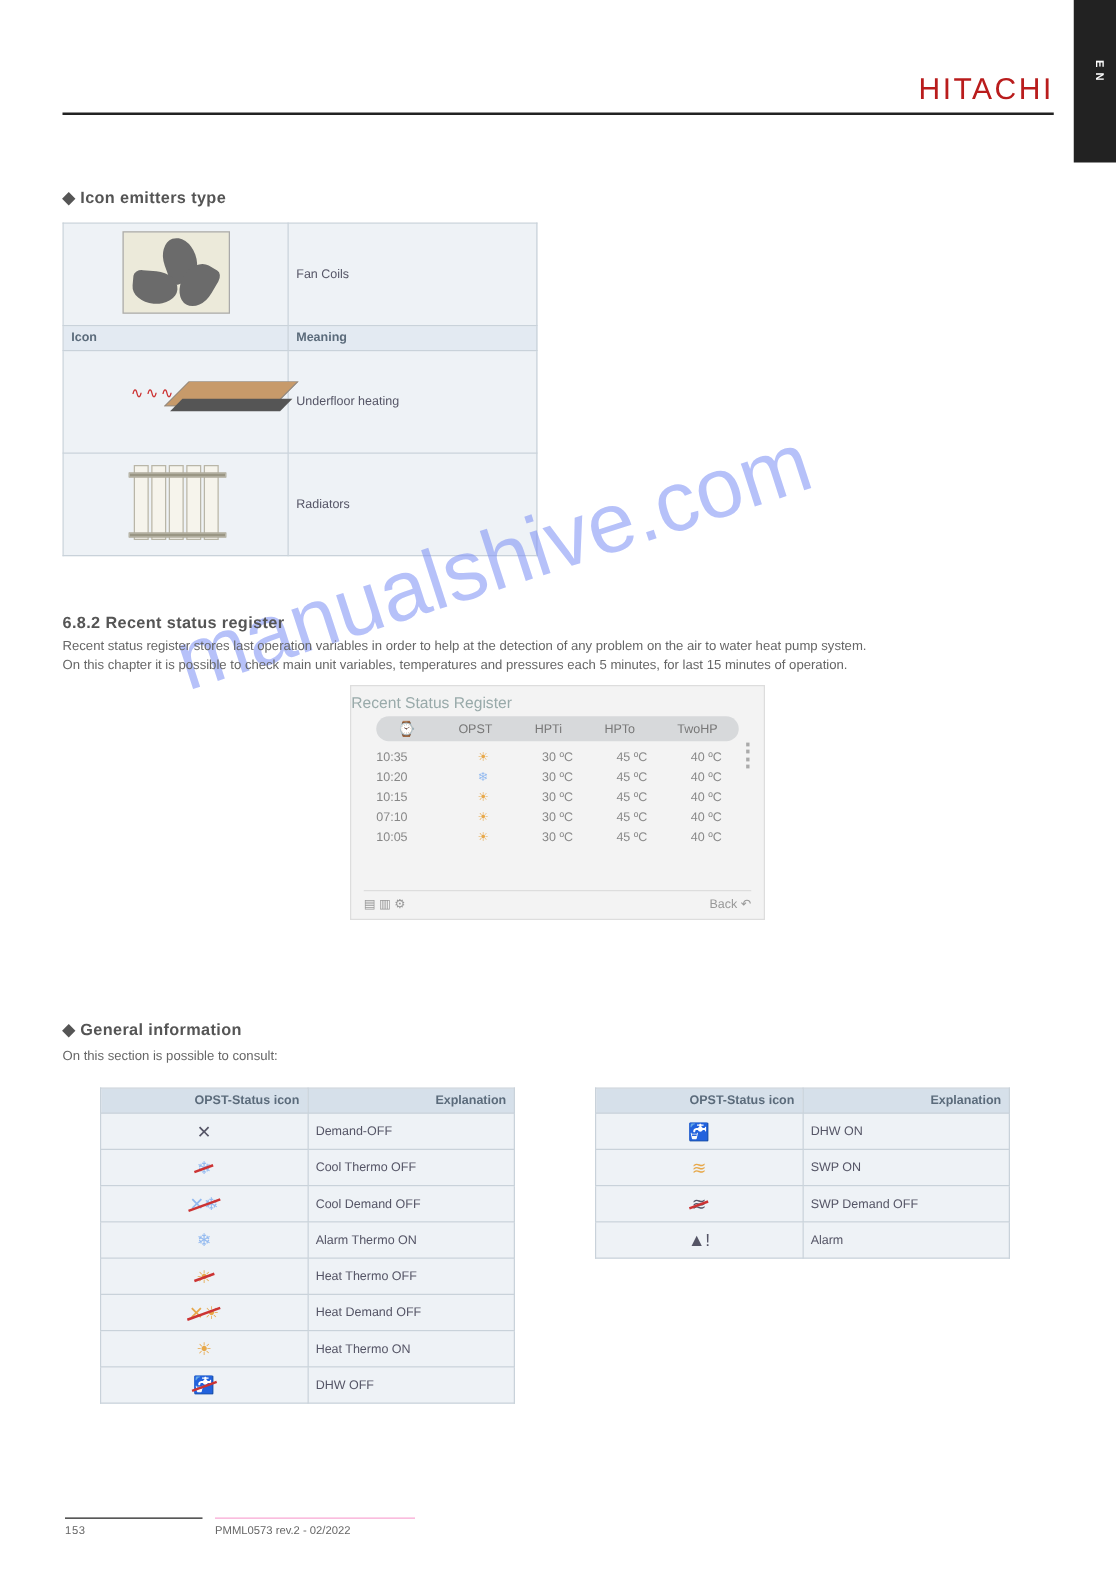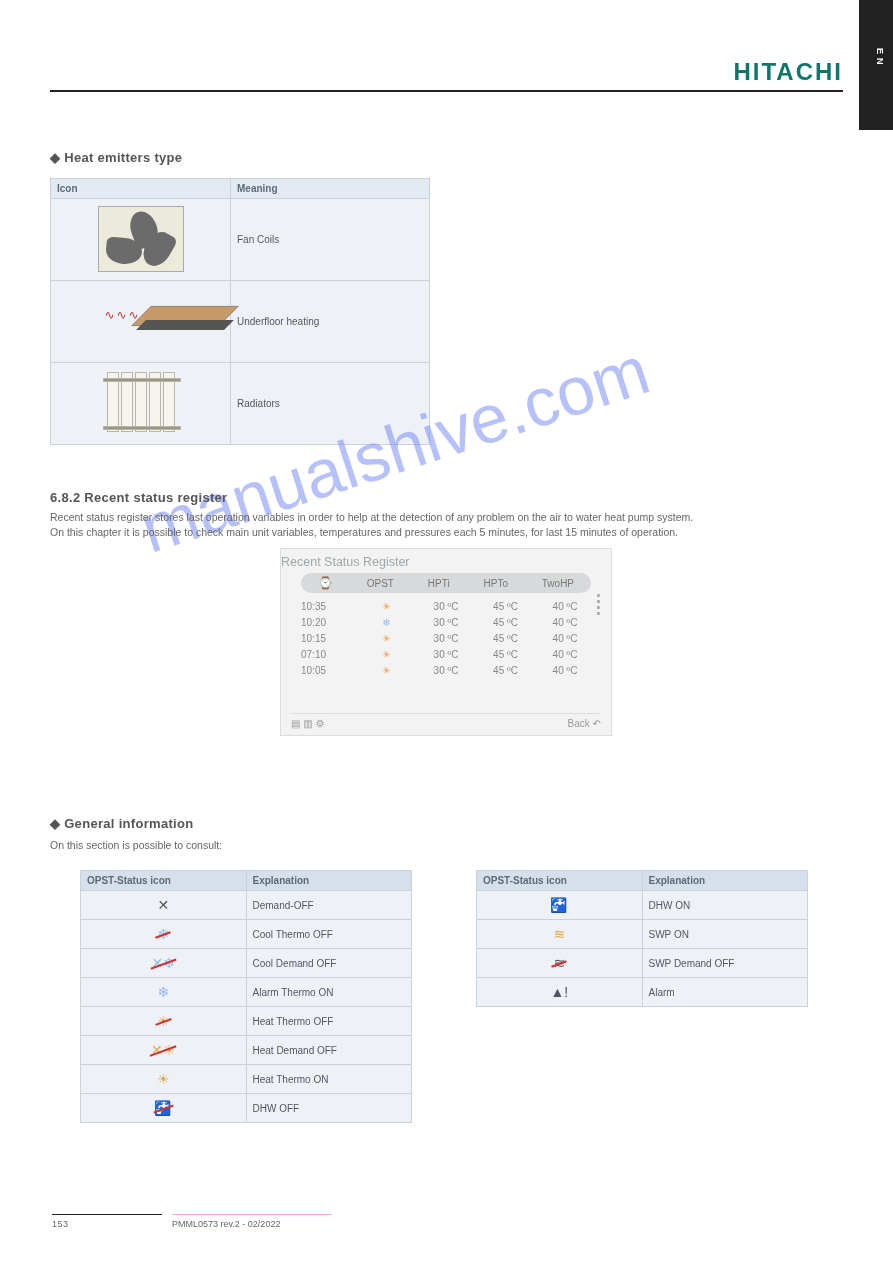--- a/index.html
+++ b/index.html
@@ -1,19 +1,19 @@
 <!DOCTYPE html>
 <html><head>
 <meta charset="utf-8">
 <style>
   * { box-sizing: border-box; }
   body { margin:0; padding:0; font-family: Arial, Helvetica, sans-serif; background:#fff; color:#444; }
   .page { width:893px; height:1263px; position:relative; }
   .tabcol { position:absolute; top:0; right:0; width:34px; height:130px; background:#222; }
-  .brand { position:absolute; top:58px; right:50px; font-weight:700; font-size:24px; letter-spacing:2px; color:#0f766e; }
+  .brand { position:absolute; top:58px; right:50px; font-weight:400; font-size:24px; letter-spacing:2px; color:#b91c1c; }
   .rule { position:absolute; top:90px; left:50px; right:50px; border-top:2px solid #222; }
   .sect-title { font-size:13px; font-weight:600; color:#555; letter-spacing:.3px; }
   .body-text { font-size:10.5px; color:#666; line-height:1.4; }
   .toptable { position:absolute; top:178px; left:50px; width:380px; border-collapse:collapse; }
   .toptable th { background:#e3eaf2; font-size:10px; font-weight:600; color:#5b6b7b; padding:4px 6px; text-align:left; border:1px solid #c9d2da; }
   .toptable td { background:#eef2f6; font-size:10px; color:#556; padding:4px 6px; border:1px solid #c9d2da; }
   .toptable td.iconcell { text-align:center; height:82px; width:180px; }
   .fanbox { display:inline-block; width:86px; height:66px; background:#eceada; border:1px solid #aaa; position:relative; }
   .blade { position:absolute; width:26px; height:36px; background:#6b6b6b; border-radius:50% 50% 50% 20%; }
   .floor { display:inline-block; width:88px; height:50px; position:relative; }
@@ -30,21 +30,21 @@
   .pill .clk { font-size:12px; }
   .regrows { padding:0 20px; }
   .regrow { display:flex; justify-content:space-between; font-size:10px; color:#888; line-height:16px; }
   .regrow span { width:52px; text-align:center; }
   .regrow span:first-child { text-align:left; }
   .flake { color:#93baf0; }
   .sun { color:#e7a84a; }
   .regfoot { position:absolute; bottom:6px; left:10px; right:10px; display:flex; justify-content:space-between; align-items:center; font-size:10px; color:#999; border-top:1px solid #ddd; padding-top:4px;}
   .dots { position:absolute; right:8px; top:42px; font-size:28px; line-height:6px; color:#aaa; }
   .smalltab { border-collapse:collapse; }
-  .smalltab th { background:#d6e0ea; font-size:10px; font-weight:600; color:#5b6b7b; padding:4px 6px; border:1px solid #c9d2da; width:150px; text-align:left; }
+  .smalltab th { background:#d6e0ea; font-size:10px; font-weight:600; color:#5b6b7b; padding:4px 6px; border:1px solid #c9d2da; width:150px; text-align:right; }
   .smalltab td { background:#eef2f6; font-size:10px; color:#556; padding:6px 6px; border:1px solid #c9d2da; height:26px; text-align:center; }
   .smalltab td.lbl { text-align:left; }
   .t1 { position:absolute; top:870px; left:80px; width:332px;}
   .t2 { position:absolute; top:870px; left:476px; width:332px;}
   .ico { font-size:14px; display:inline-block; }
   .strike { position:relative; }
   .strike::after { content:""; position:absolute; left:-2px; right:-2px; top:50%; border-top:2px solid #c33; transform:rotate(-20deg); }
   .footer { position:absolute; bottom:34px; left:52px; right:52px; font-size:9px; color:#666; display:flex; align-items:flex-start; }
   .footer .pn { width:110px; border-top:1px solid #222; padding-top:4px; margin-right:10px; letter-spacing:.5px;}
   .footer .mdl{ width:160px; border-top:1px solid #f9a8d4; padding-top:4px; }
@@ -53,37 +53,37 @@
 </head>
 <body>
 
 <div class="page">
   <div class="tabcol">
     <div class="margin-en">EN</div>
   </div>
   <div class="brand">HITACHI</div>
   <div class="rule"></div>
 
-  <div class="sect-title" style="position:absolute; top:150px; left:50px;">◆ Heat emitters type</div>
+  <div class="sect-title" style="position:absolute; top:150px; left:50px;">◆ Icon emitters type</div>
 
   <table class="toptable">
     <tbody>
         <tr>
-      <th>Icon</th>
-      <th>Meaning</th>
-    </tr>
-    <tr>
       <td class="iconcell">
         <span class="fanbox">
           <span class="blade" style="top:4px; left:32px; transform:rotate(-20deg);"></span>
           <span class="blade" style="top:26px; left:12px; transform:rotate(95deg);"></span>
           <span class="blade" style="top:24px; left:46px; transform:rotate(210deg);"></span>
         </span>
       </td>
       <td>Fan Coils</td>
+    </tr>
+    <tr>
+      <th>Icon</th>
+      <th>Meaning</th>
     </tr>
     <tr>
       <td class="iconcell">
         <span class="floor">
           <span class="top"></span><span class="wave">∿∿∿</span><span class="bottom"></span>
         </span>
       </td>
       <td>Underfloor heating</td>
     </tr>
     <tr>

